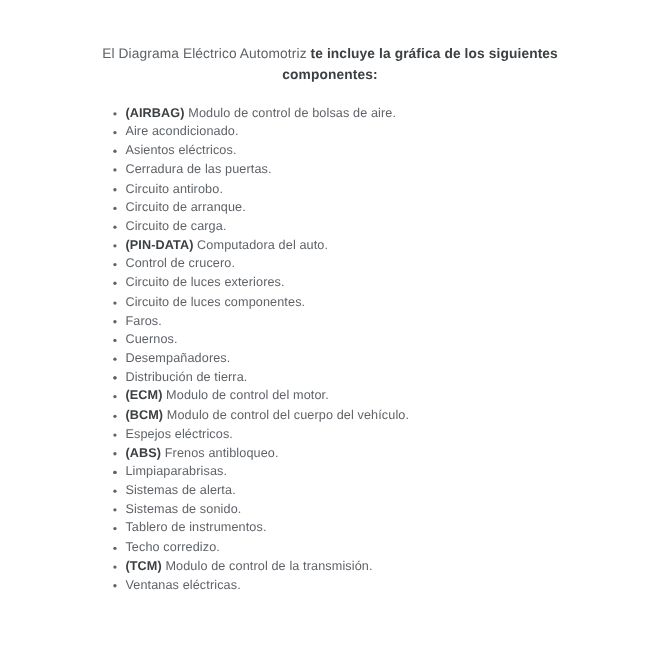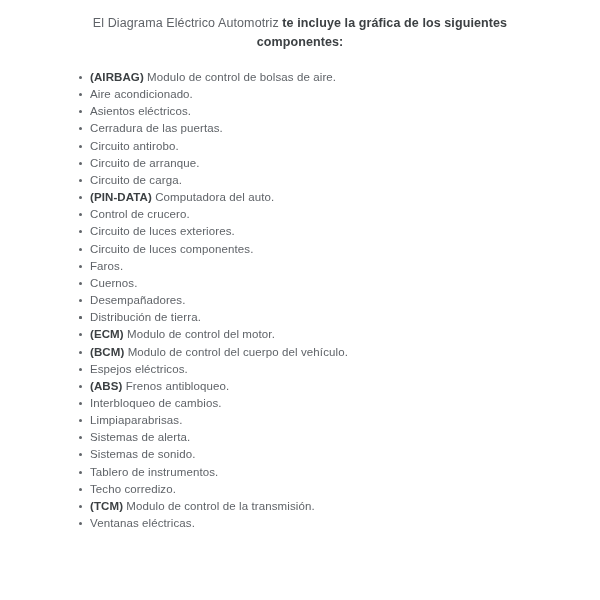--- a/index.html
+++ b/index.html
@@ -16,36 +16,36 @@
     width: 600px;
     height: 600px;
     background: var(--bg);
     font-family: "Liberation Sans", "DejaVu Sans", sans-serif;
     color: var(--text);
     overflow: hidden;
   }
   .page {
     width: 600px;
     height: 600px;
-    padding-top: 14px;
+    padding-top: 40px;
   }
   .heading {
     text-align: center;
     font-size: 12.5px;
     line-height: 19px;
     color: var(--text);
     letter-spacing: 0.1px;
   }
   .heading .bold,
   .bold {
     font-weight: 700;
     color: var(--bold-text);
   }
   ul.component-list {
-    margin: 17px 0 0 90px;
+    margin: 17px 0 0 114px;
     padding: 0;
     list-style: none;
   }
   ul.component-list li {
     position: relative;
     font-size: 11.5px;
     line-height: 17.15px;
     color: var(--text);
     letter-spacing: 0.1px;
     white-space: nowrap;
@@ -88,21 +88,21 @@
       <li><span class="bullet"></span><span>Circuito de luces componentes.</span></li>
       <li><span class="bullet"></span><span>Faros.</span></li>
       <li><span class="bullet"></span><span>Cuernos.</span></li>
       <li><span class="bullet"></span><span>Desempañadores.</span></li>
       <li><span class="bullet"></span></li>
       <li><span class="bullet"></span><span>Distribución de tierra.</span></li>
       <li><span class="bullet"></span><span class="kw">(ECM)</span><span> Modulo de control del motor.</span></li>
       <li><span class="bullet"></span><span class="kw">(BCM)</span><span> Modulo de control del cuerpo del vehículo.</span></li>
       <li><span class="bullet"></span><span>Espejos eléctricos.</span></li>
       <li><span class="bullet"></span><span class="kw">(ABS)</span><span> Frenos antibloqueo.</span></li>
-      <li><span class="bullet"></span><span>Interbloqueo de cambios.</span></li>
+      <li><span class="bullet"></span></li>
       <li><span class="bullet"></span><span>Limpiaparabrisas.</span></li>
       <li><span class="bullet"></span><span>Sistemas de alerta.</span></li>
       <li><span class="bullet"></span><span>Sistemas de sonido.</span></li>
       <li><span class="bullet"></span><span>Tablero de instrumentos.</span></li>
       <li><span class="bullet"></span><span>Techo corredizo.</span></li>
       <li><span class="bullet"></span><span class="kw">(TCM)</span><span> Modulo de control de la transmisión.</span></li>
       <li><span class="bullet"></span><span>Ventanas eléctricas.</span></li>
     </ul>
 
 </div>

